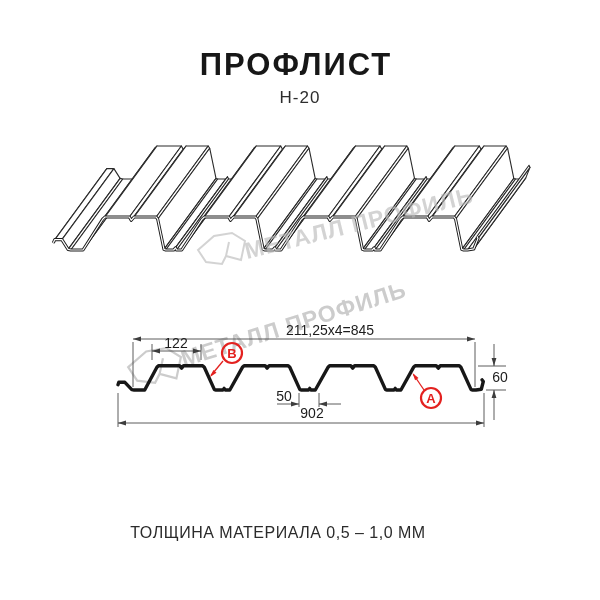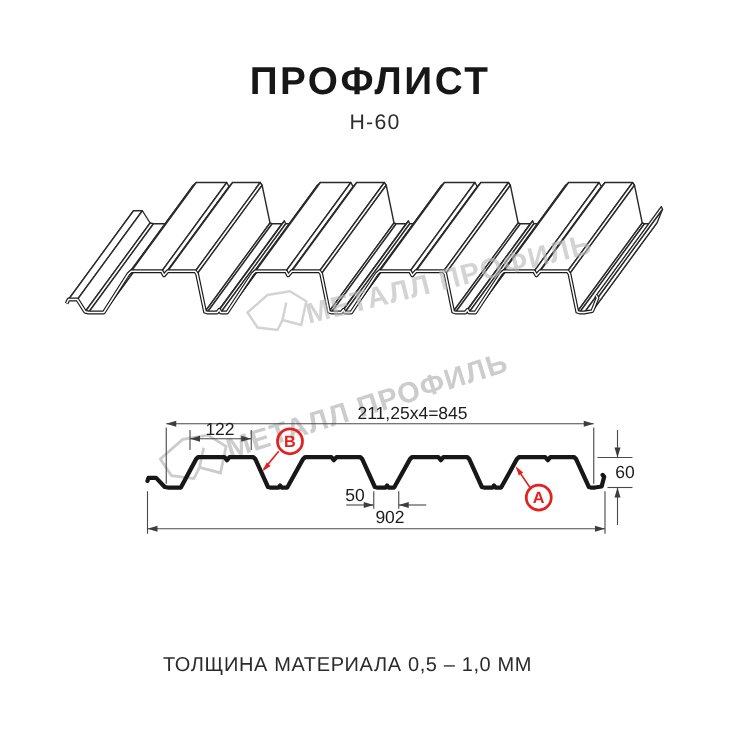--- a/index.html
+++ b/index.html
@@ -14,21 +14,21 @@
   svg{position:absolute;left:0;top:0;}
   svg text{font-family:"Liberation Sans", sans-serif;}
   .dim{font-size:14px;fill:#1c1c1c;}
   .red-letter{font-size:13px;font-weight:bold;}
   .wm-text{font-size:23px;font-weight:bold;letter-spacing:1px;}
 </style>
 </head>
 <body>
 
 <div class="title">ПРОФЛИСТ</div>
-<div class="subtitle">Н-60</div>
+<div class="subtitle">Н-20</div>
 
 <svg id="scene" width="600" height="600" viewBox="0 0 600 600">
 
   <g id="wm2" opacity="0.9">
     <path transform="translate(126,347) scale(1.12)" d="M2,18 L18,4 L36,1 L49,9 L45,28 L30,24 L26,32 L10,30 Z M30,24 L33,10" fill="none" stroke="#c7c7c7" stroke-width="2"></path>
     <text class="wm-text" transform="translate(184,367) rotate(-17.5)" fill="#c7c7c7">МЕТАЛЛ ПРОФИЛЬ</text>
   </g>
 
   <g id="cross-section">
     <g id="cs-dims">

